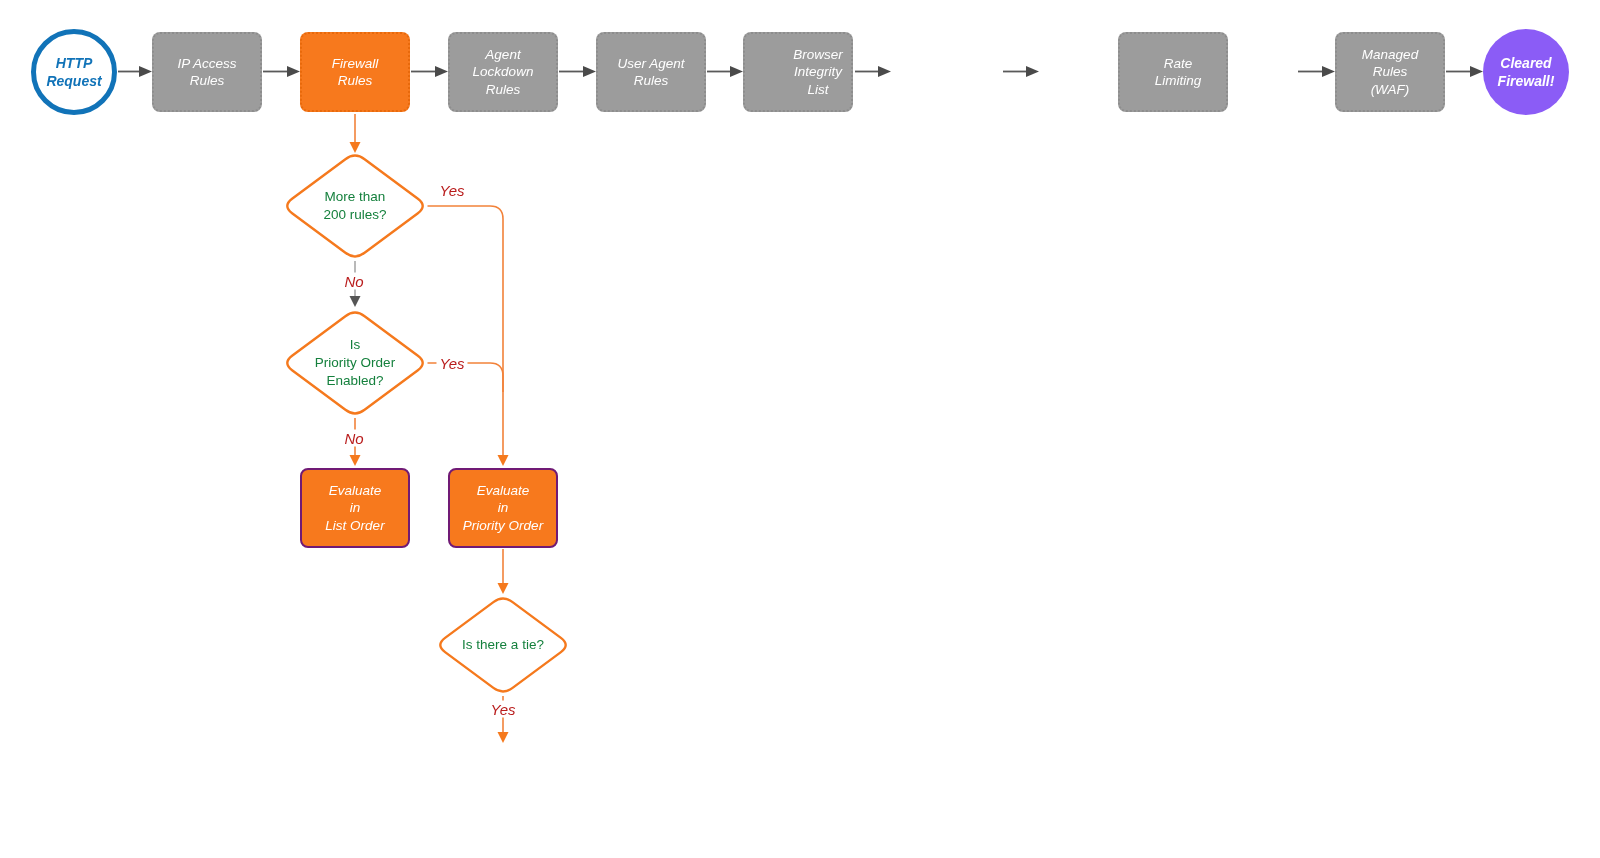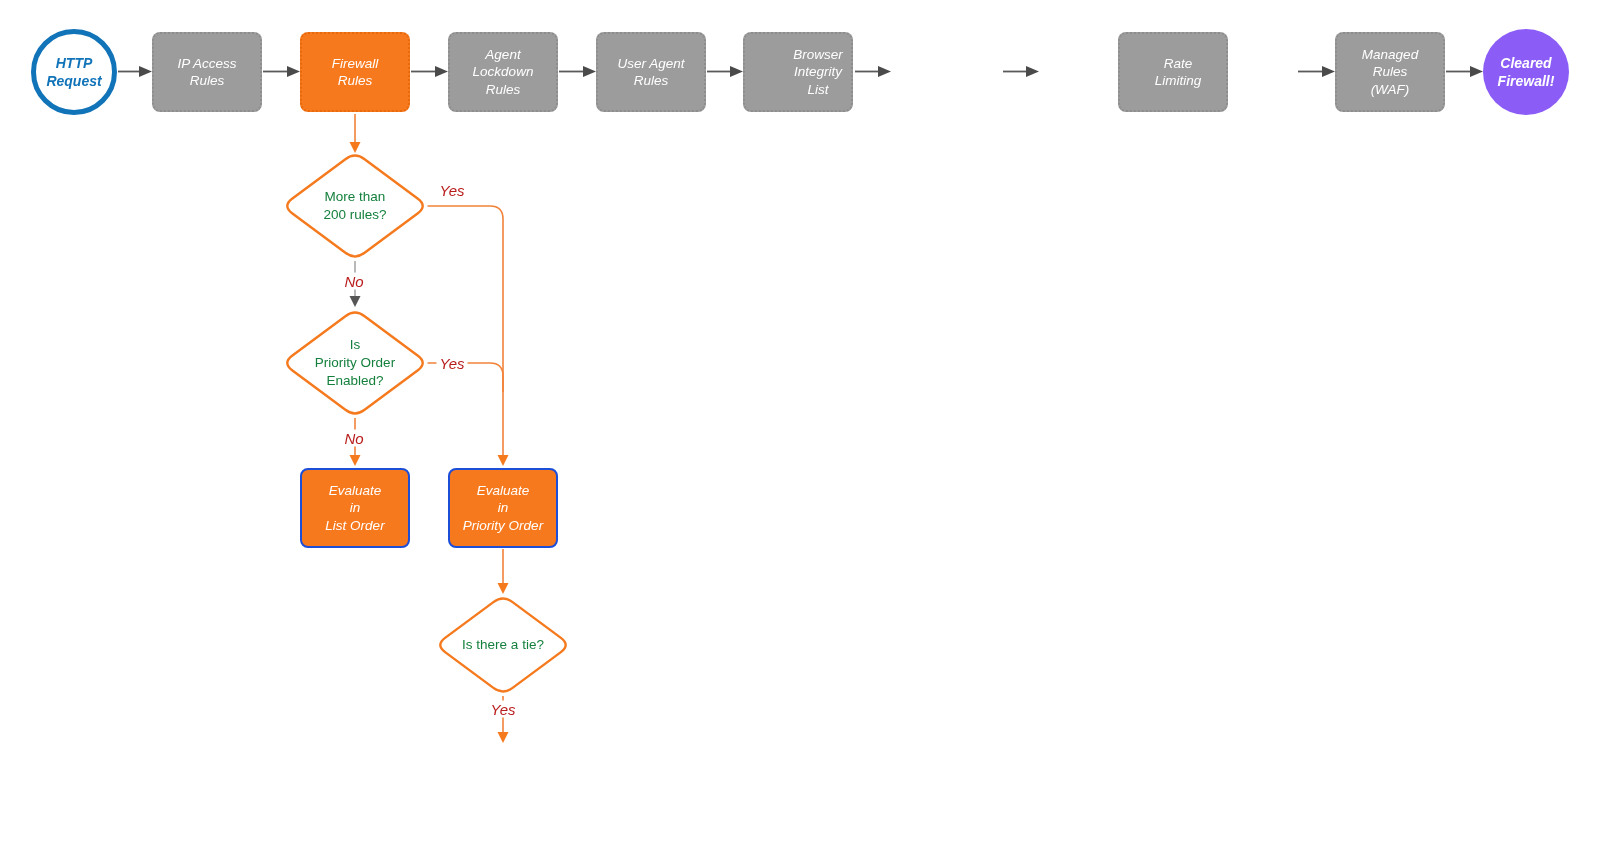--- a/index.html
+++ b/index.html
@@ -16,21 +16,21 @@
     background:#9c9c9c;border:2px dotted #8d8d8d;
     color:#ffffff;font-style:italic;font-size:13.5px;line-height:1.28;
   }
   .step.orange, .action{
     background:#f7791d;border:2px dotted #e8690b;color:#ffffff;
   }
   .action{
     position:absolute;width:110px;height:80px;border-radius:8px;
     display:flex;flex-direction:column;align-items:center;justify-content:center;
     text-align:center;box-sizing:border-box;
-    font-style:italic;font-size:13.5px;line-height:1.3;border:2px solid #1d4ed8;
+    font-style:italic;font-size:13.5px;line-height:1.3;border:2px solid #701a75;
   }
   .circle{
     width:86px;height:86px;top:29px;border-radius:50%;
     font-weight:bold;font-style:italic;font-size:14px;line-height:1.3;
   }
   .circle.start{background:#ffffff;border:5px solid #1173b8;color:#1173b8;}
   .circle.end{background:#8b5cf6;border:none;color:#ffffff;}
   .diamond-text{
     position:absolute;width:140px;transform:translate(-50%,-50%);
     text-align:center;color:#15803d;font-size:13.5px;line-height:1.35;font-style:normal;

